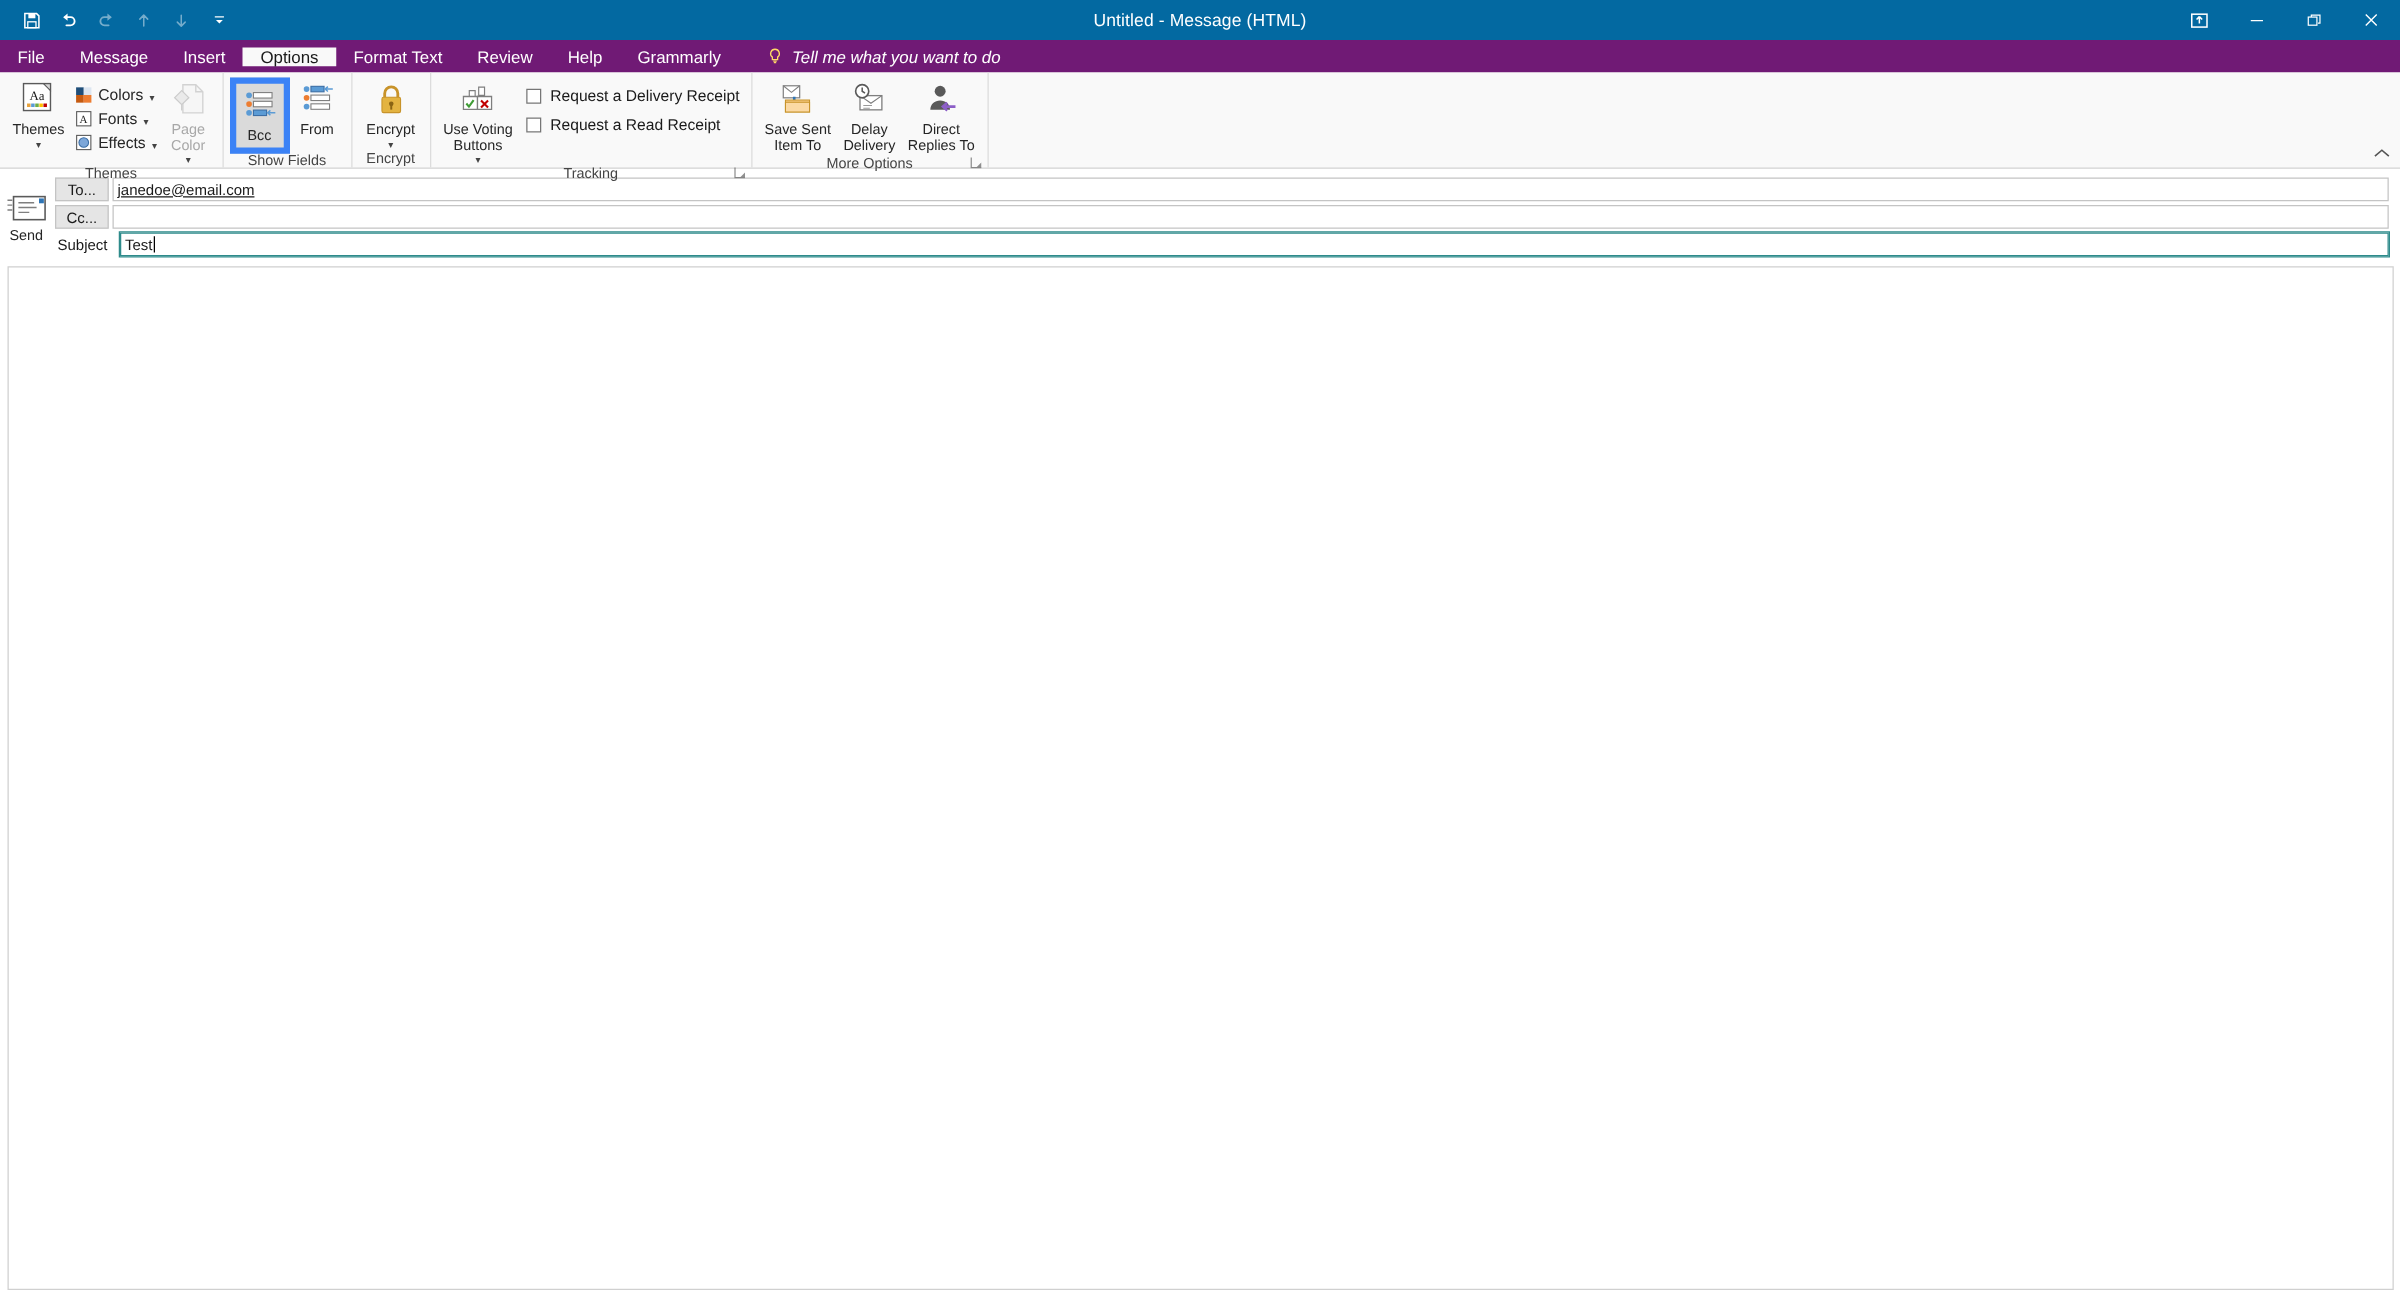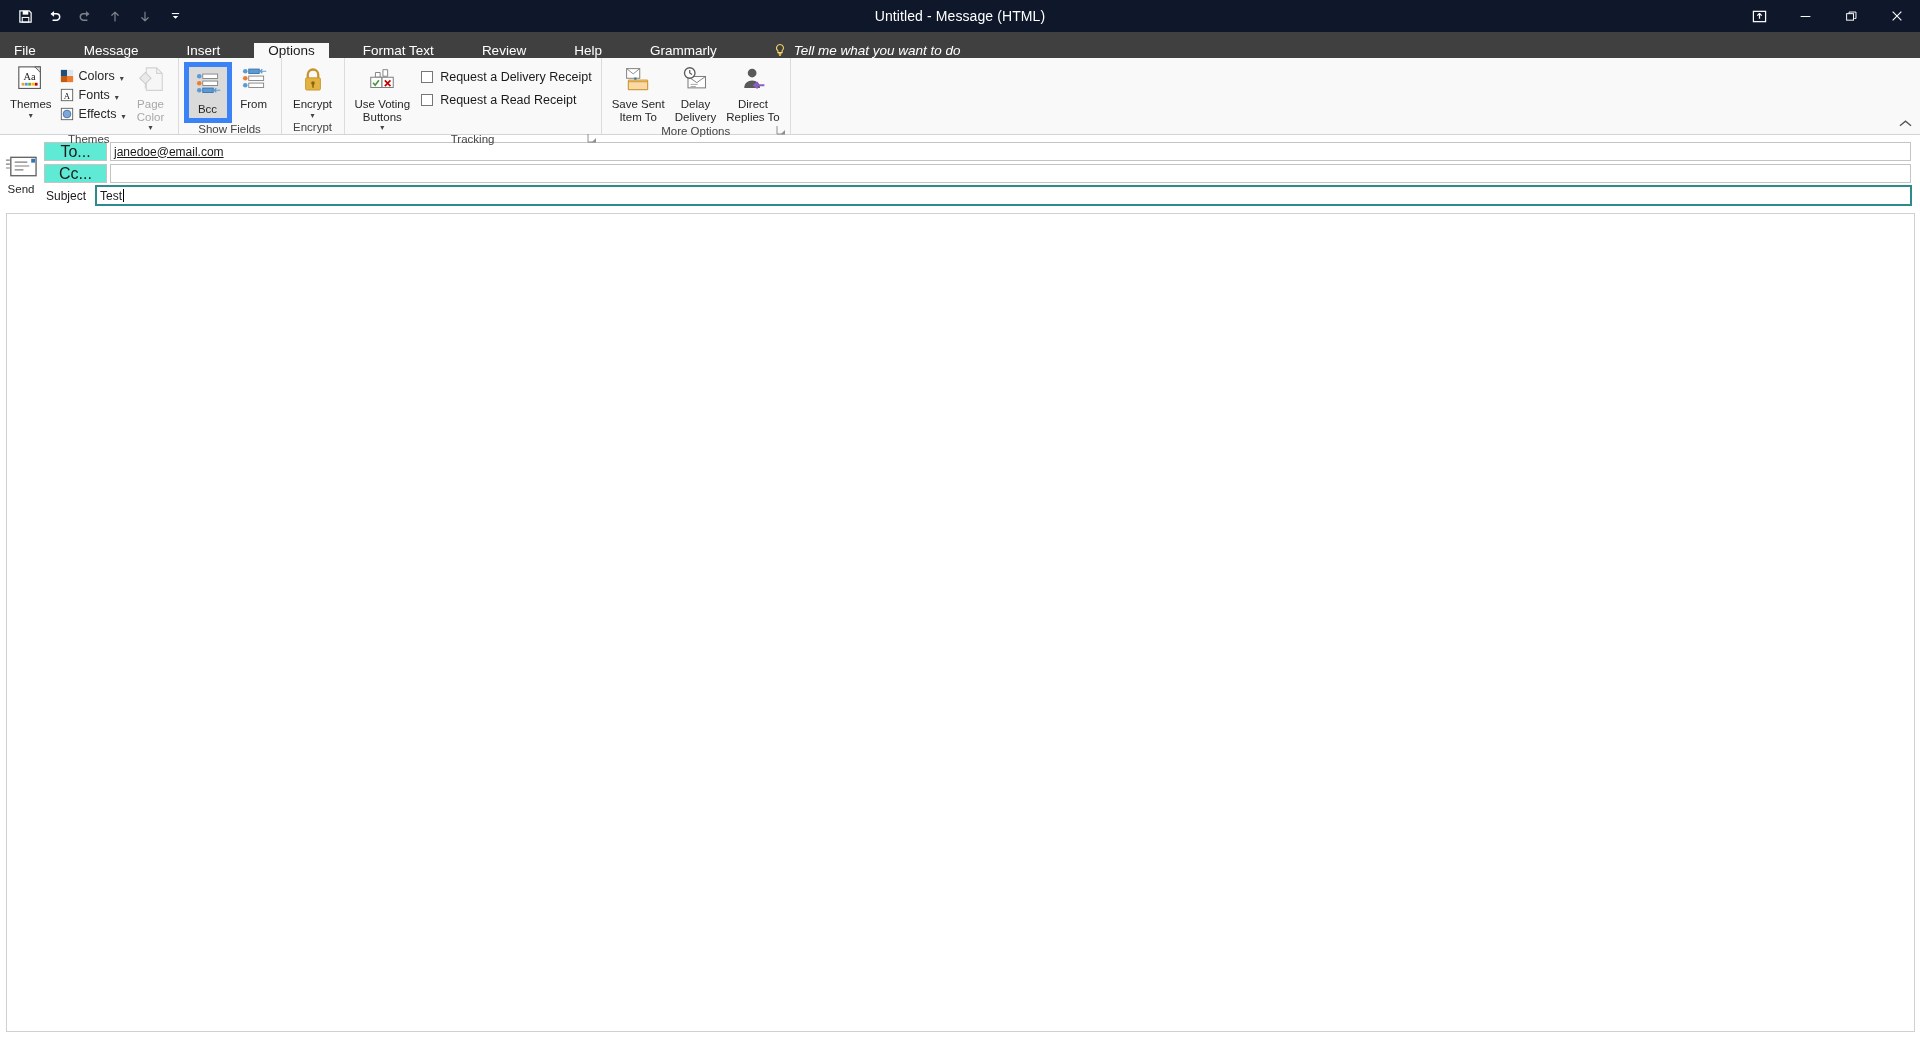--- a/index.html
+++ b/index.html
@@ -4,21 +4,21 @@
 <style>
   * { box-sizing: border-box; margin: 0; padding: 0; }
   html, body {
     width: 1920px; height: 1050px;
     font-family: "Liberation Sans", sans-serif;
     overflow: hidden; background: #ffffff;
   }
 
   
   .titlebar {
-    height: 32px; background: #0f172a; position: relative;
+    height: 32px; background: #0369a1; position: relative;
     display: flex; align-items: center;
   }
   .qat { display: flex; align-items: center; gap: 0px; padding-left: 10px; }
   .qat-btn {
     width: 30px; height: 26px; display: flex; align-items: center; justify-content: center;
     color: #ffffff;
   }
   .qat-btn.dim { opacity: 0.45; }
   .qat-btn svg { display: block; }
   .title-text {
@@ -27,23 +27,22 @@
     pointer-events: none;
   }
   .wincontrols { position: absolute; right: 0; top: 0; height: 32px; display: flex; }
   .wc {
     width: 46px; height: 32px; display: flex; align-items: center; justify-content: center;
     color: #ffffff;
   }
 
   
   .tabbar {
-    height: 26px; background: #404040; display: flex; align-items: flex-end;
+    height: 26px; background: #701a75; display: flex; align-items: center;
     position: relative;
-    gap: 20px;
   }
   .tab {
     padding: 0 14px; display: flex; align-items: center;
     color: #ffffff; font-size: 13.5px; white-space: nowrap;
   }
   .tab.active { background: #f9f9f9; color: #1a1a1a; }
   .tellme {
     display: flex; align-items: center; gap: 7px;
     padding-left: 22px; color: #ffffff; font-size: 13.5px; font-style: italic;
   }
@@ -105,23 +104,23 @@
   .sendcol {
     width: 42px; display: flex; flex-direction: column; align-items: center;
     padding-top: 14px;
   }
   .sendbtn { display: flex; flex-direction: column; align-items: center; }
   .sendbtn .lbl { font-size: 11.5px; color: #262626; margin-top: 4px; }
 
   .fields { flex: 1; padding-right: 4px; }
   .frow { display: flex; align-items: center; height: 21px; margin-bottom: 1px; }
   .fbtn {
-    width: 63px; height: 19px; margin-left: 2px;
-    border: 1px solid #c4c4c4; background: #5eead4;
-    font-size: 16px; color: #1a1a1a;
+    width: 43px; height: 19px; margin-left: 2px;
+    border: 1px solid #c4c4c4; background: #e5e5e5;
+    font-size: 12px; color: #1a1a1a;
     display: flex; align-items: center; justify-content: center;
   }
   .flabel {
     width: 51px; font-size: 12px; color: #1a1a1a; text-align: right;
     padding-right: 7px;
   }
   .finput {
     flex: 1; height: 19px; border: 1px solid #c4c4c4; background: #ffffff;
     margin-left: 3px; margin-right: 5px; display: flex; align-items: center;
     padding: 0 3px; font-size: 12px; color: #1a1a1a; overflow: hidden;

